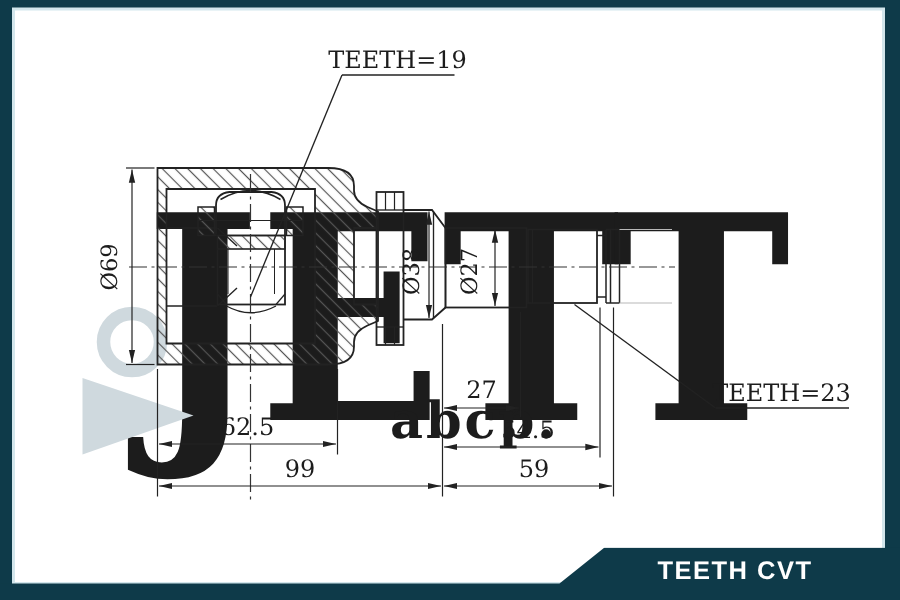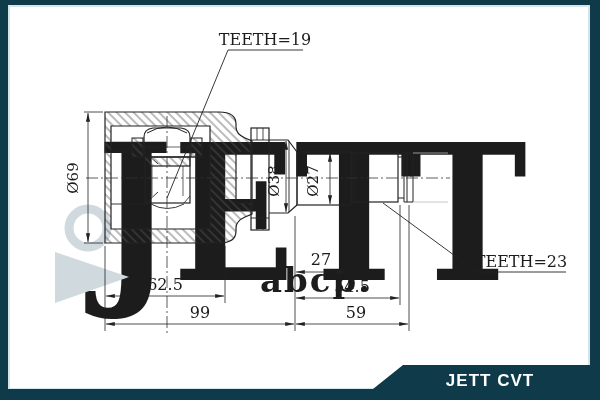--- a/index.html
+++ b/index.html
@@ -161,14 +161,14 @@
 
       <text class="dimtxt" x="165" y="290" text-anchor="middle">62.5</text>
       <text class="dimtxt" x="200" y="318" text-anchor="middle">99</text>
       <text class="dimtxt" x="321" y="265" text-anchor="middle">27</text>
       <text class="dimtxt" x="352" y="292" text-anchor="middle">54.5</text>
       <text class="dimtxt" x="356" y="318" text-anchor="middle">59</text>
     </g>
   </svg>
 
   <div class="footer-band"></div>
-  <div class="footer-brand">JETT CVT</div>
+  <div class="footer-brand">TEETH CVT</div>
 </div>
 
 </body></html>

